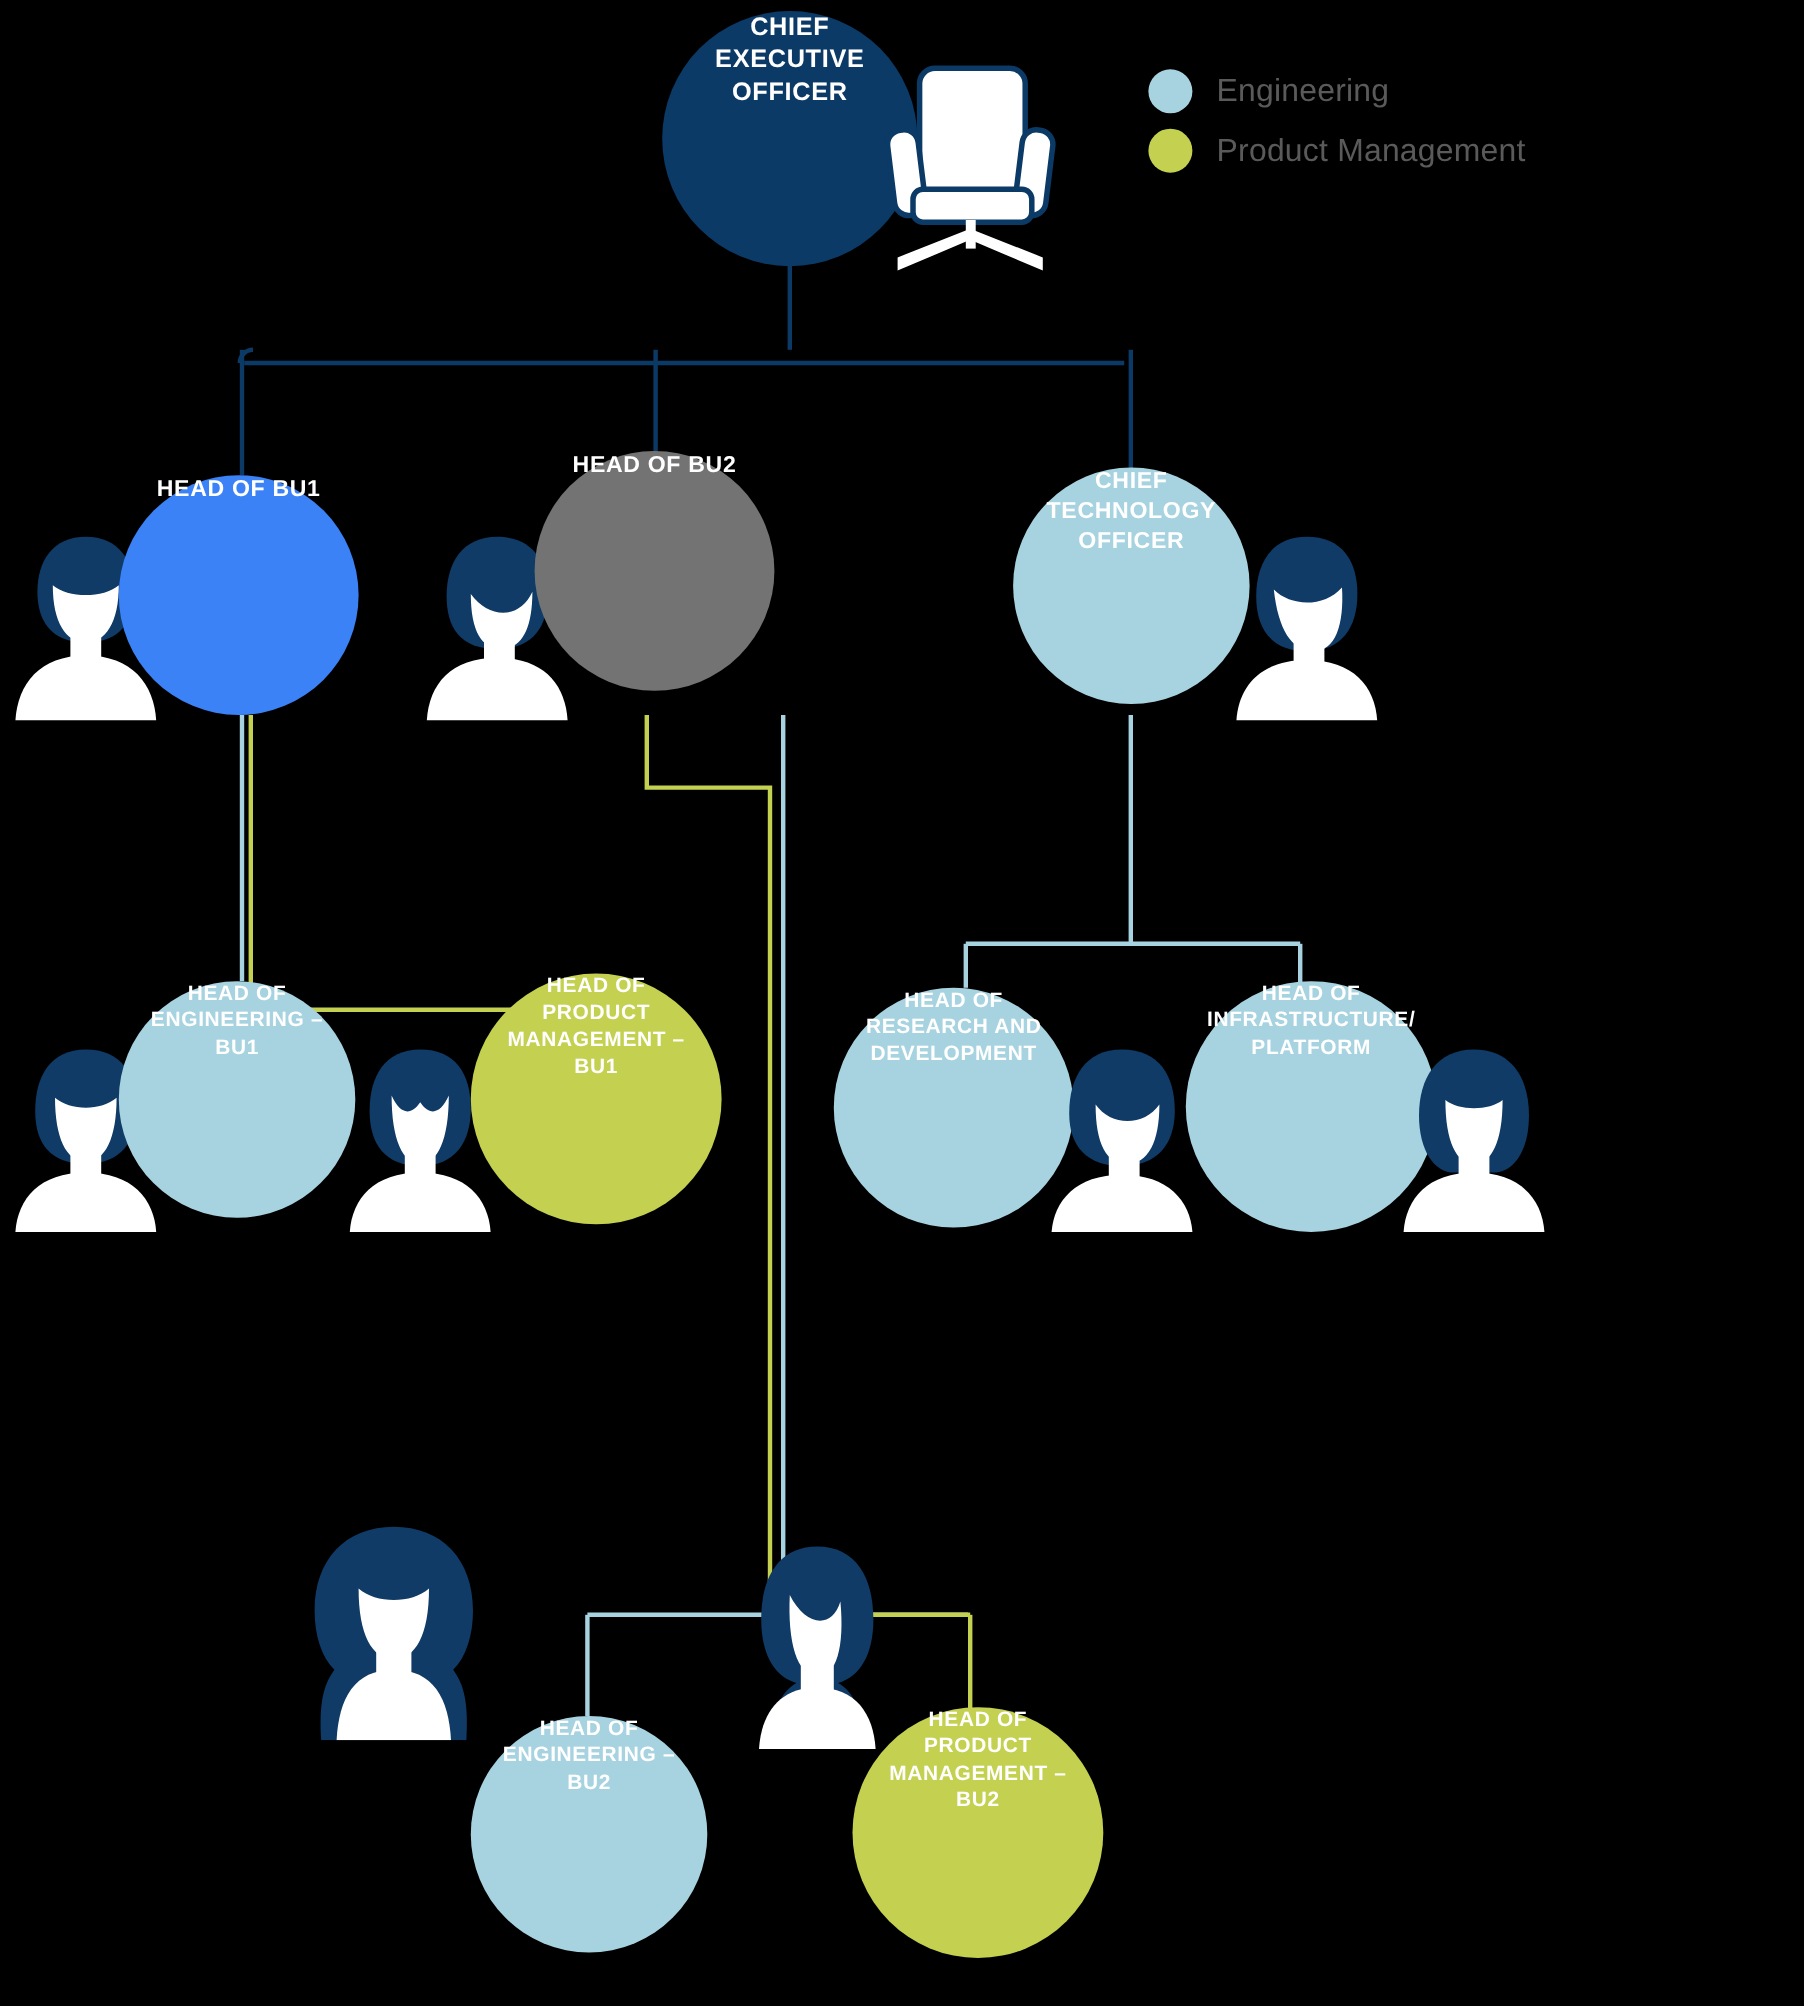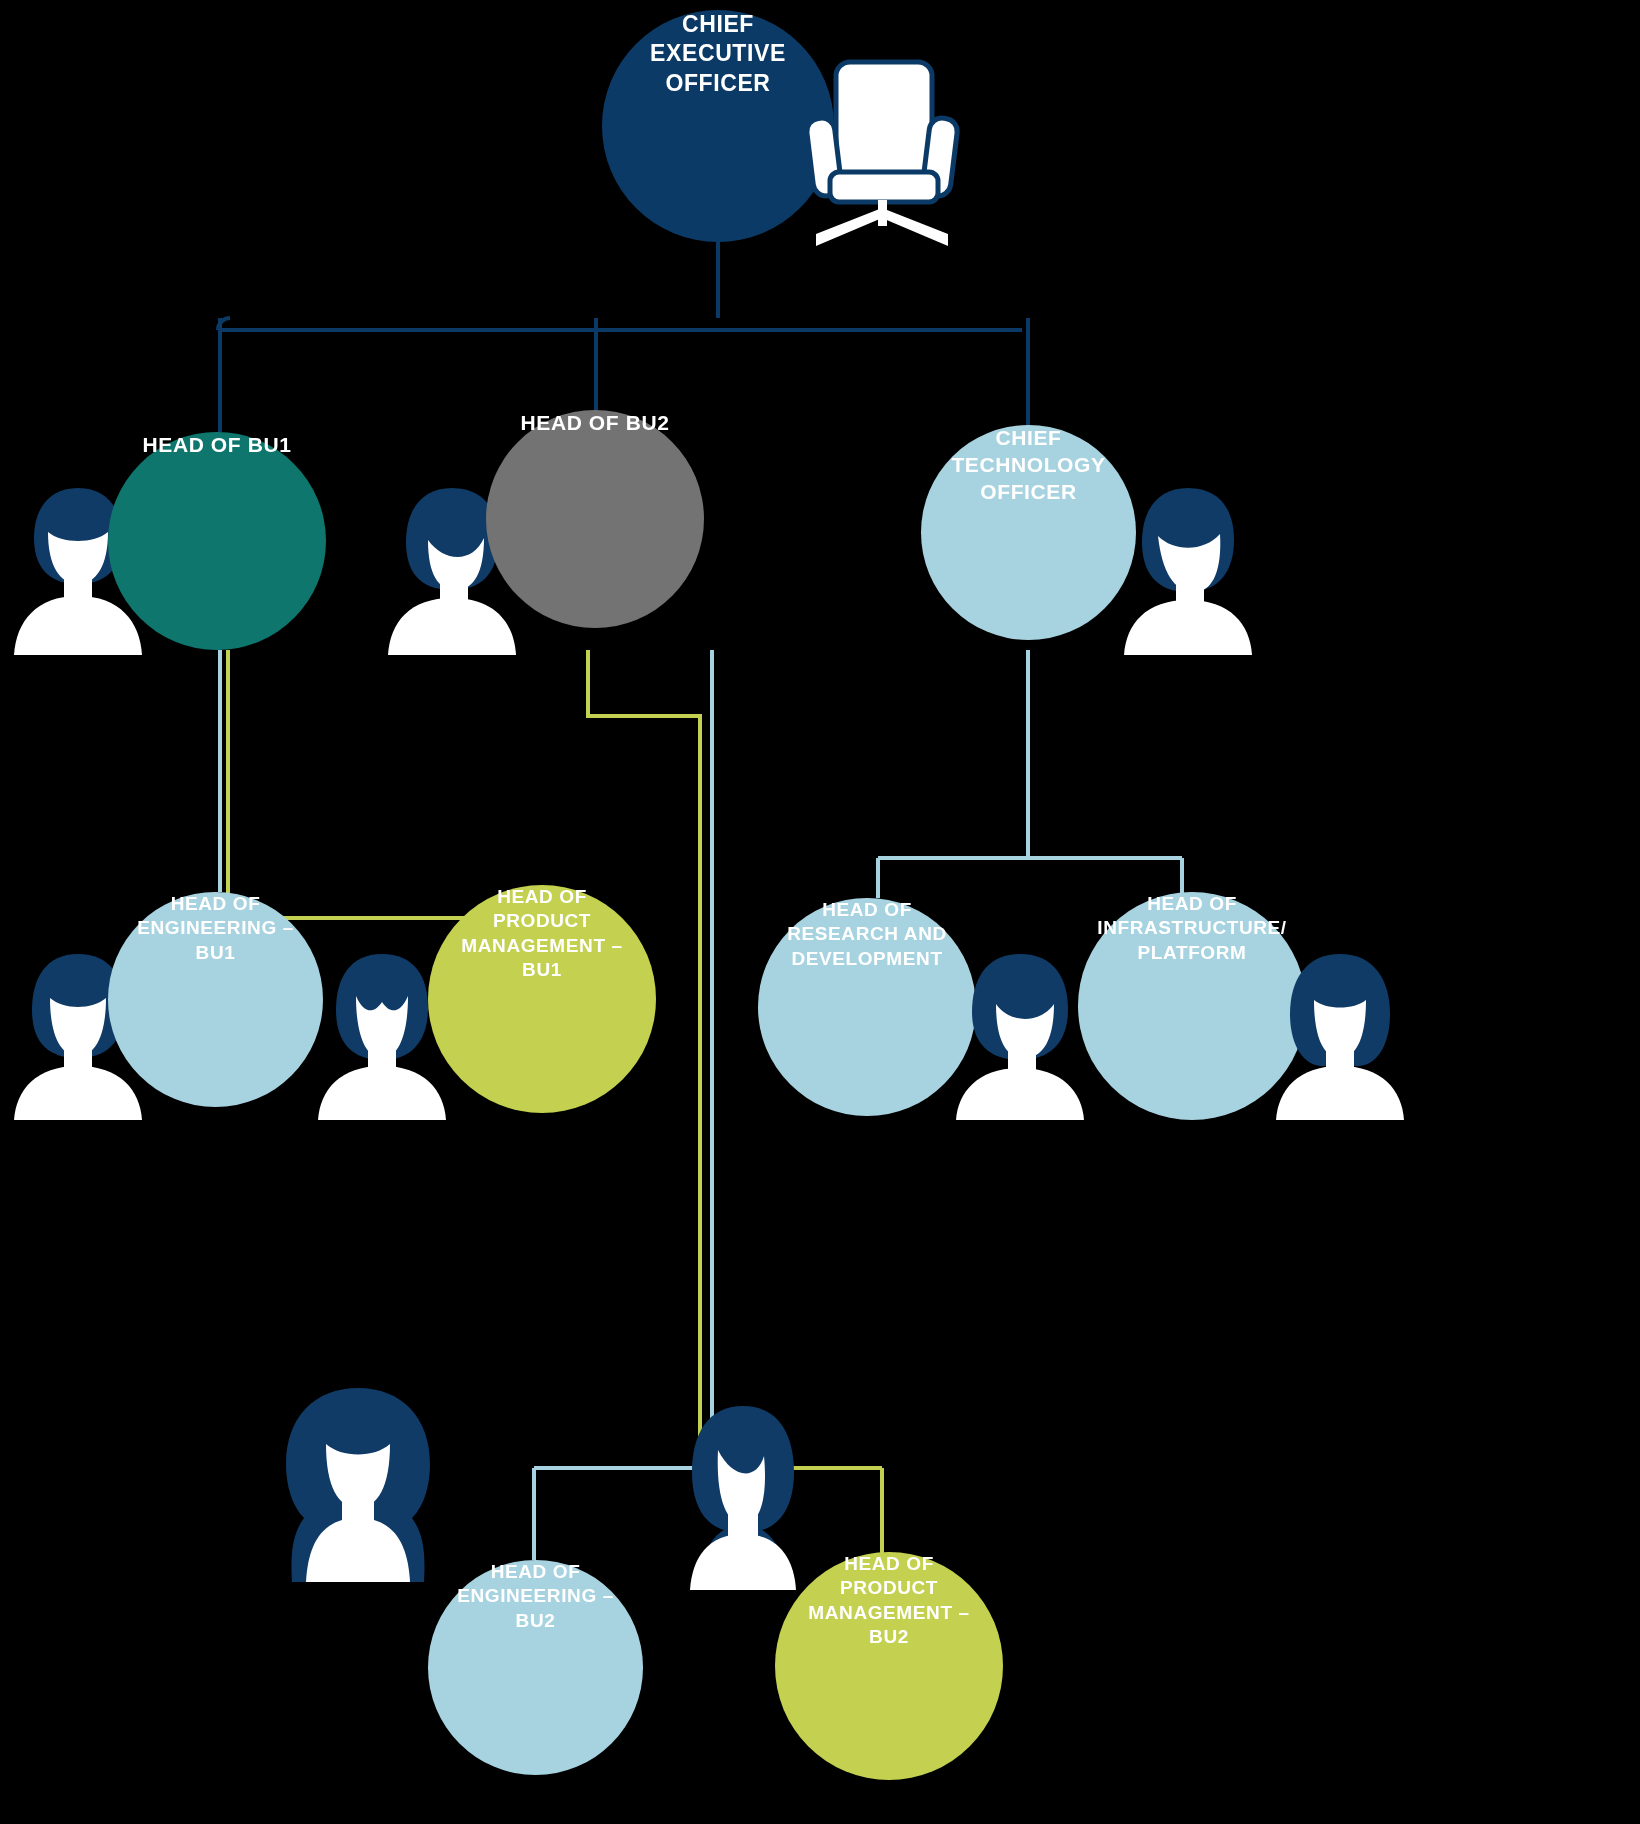--- a/index.html
+++ b/index.html
@@ -96,20 +96,30 @@
       <path d="M534 1468 L534 1560" stroke="#a7d3e0"></path>
       <path d="M882 1468 L882 1560" stroke="#c4d04f"></path>
 
       <path d="M1028 650 L1028 858" stroke="#a7d3e0"></path>
       <path d="M878 858 L1182 858" stroke="#a7d3e0"></path>
       <path d="M878 858 L878 898" stroke="#a7d3e0"></path>
       <path d="M1182 858 L1182 898" stroke="#a7d3e0"></path>
     </g>
   </svg>
 
+  <div class="legend">
+    <div class="legend-row">
+      <span class="legend-dot" style="background:#a7d3e0"></span>
+      <span class="legend-text">Engineering</span>
+    </div>
+    <div class="legend-row">
+      <span class="legend-dot" style="background:#c4d04f"></span>
+      <span class="legend-text">Product Management</span>
+    </div>
+  </div>
 
   <div class="node" style="left:602px; top:10px; width:232px; height:232px; background:#0b3a66;">
     <span class="node-label" style="font-size:23px;">CHIEF
 EXECUTIVE
 OFFICER</span>
   </div>
 
   <svg class="avatar" style="left:796px; top:56px;" width="170" height="200" viewBox="0 0 170 200">
     <rect x="40" y="6" width="96" height="118" rx="14" fill="#ffffff" stroke="#0b3a66" stroke-width="5"></rect>
     <rect x="14" y="62" width="28" height="78" rx="13" fill="#ffffff" stroke="#0b3a66" stroke-width="5" transform="rotate(-7 28 101)"></rect>
@@ -118,21 +128,21 @@
     <rect x="82" y="144" width="9" height="26" fill="#ffffff"></rect>
     <path d="M20 190 L86 162 L152 190 L152 178 L86 152 L20 178 Z" fill="#ffffff"></path>
   </svg>
 
   <svg class="avatar" style="left:8px; top:480px;" width="140" height="175" viewBox="0 0 140 175">
     <path d="M70 8 C40 8 26 30 26 58 C26 84 38 104 70 104 C102 104 114 84 114 58 C114 30 100 8 70 8 Z" fill="#0f3b66"></path>
     <path d="M40 52 C40 86 52 104 70 104 C88 104 100 86 100 52 C86 64 54 64 40 52 Z" fill="#ffffff"></path>
     <rect x="56" y="96" width="28" height="26" fill="#ffffff"></rect>
     <path d="M70 116 C28 116 8 142 6 175 L134 175 C132 142 112 116 70 116 Z" fill="#ffffff"></path>
   </svg>
-  <div class="node" style="left:108px; top:432px; width:218px; height:218px; background:#0f766e;">
+  <div class="node" style="left:108px; top:432px; width:218px; height:218px; background:#3b82f6;">
     <span class="node-label" style="font-size:21px;">HEAD OF BU1</span>
   </div>
 
   <svg class="avatar" style="left:382px; top:480px;" width="140" height="175" viewBox="0 0 140 175">
     <path d="M70 8 C38 8 24 32 24 62 C24 90 36 110 70 110 C104 110 116 88 116 60 C116 30 102 8 70 8 Z" fill="#0f3b66"></path>
     <path d="M46 60 C46 94 56 110 74 110 C92 110 102 92 102 58 C90 84 62 82 46 60 Z" fill="#ffffff"></path>
     <rect x="58" y="100" width="28" height="24" fill="#ffffff"></rect>
     <path d="M70 118 C28 118 8 142 6 175 L134 175 C132 142 112 118 70 118 Z" fill="#ffffff"></path>
   </svg>
   <div class="node" style="left:486px; top:410px; width:218px; height:218px; background:#737373;">

